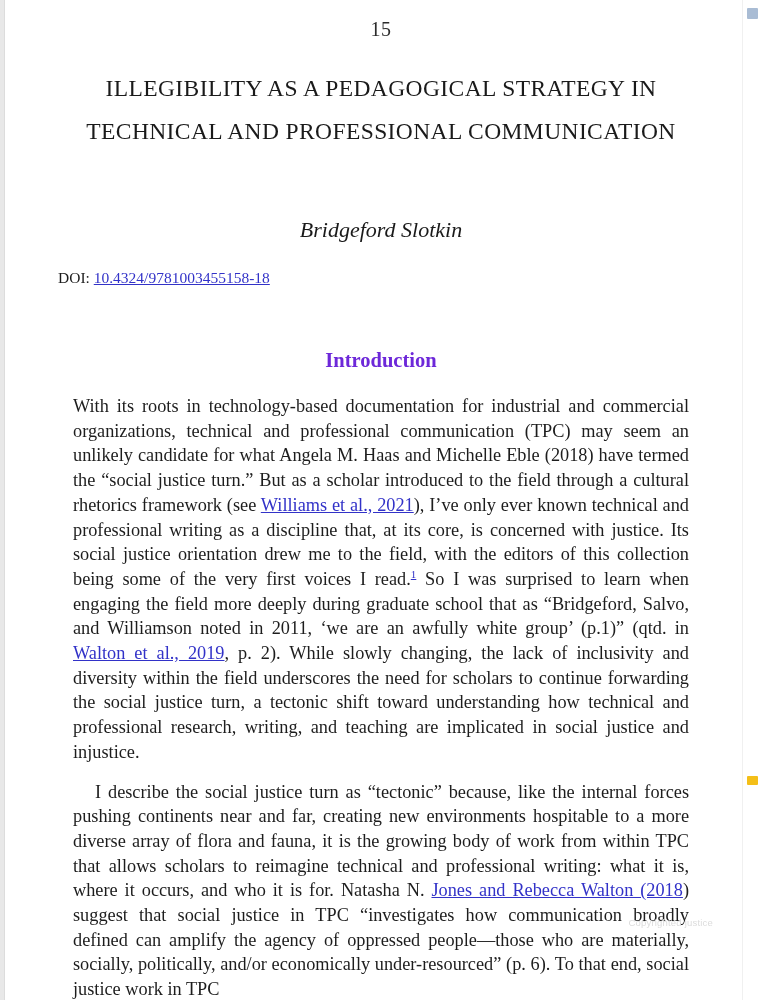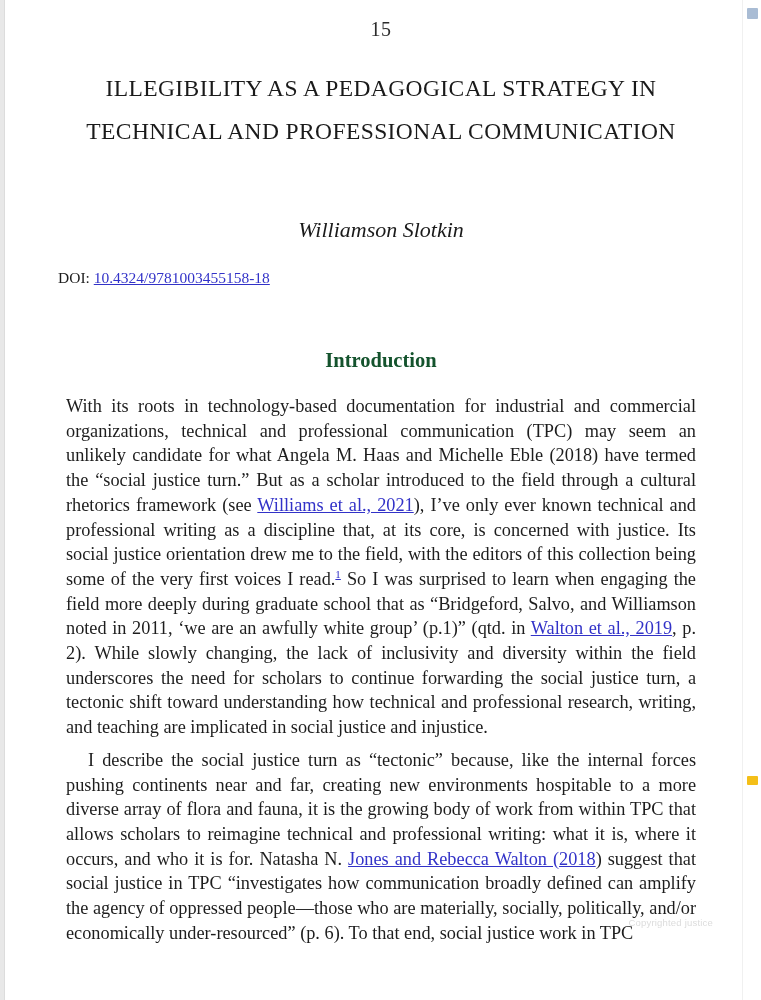--- a/index.html
+++ b/index.html
@@ -104,29 +104,29 @@
     color: #3232c8;
     text-decoration: underline;
     text-underline-offset: 1px;
   }
 
   .section-heading {
     text-align: center;
     font-size: 20.5px;
     font-weight: bold;
     margin-top: 62px;
-    color: #14532d;
+    color: #6d28d9;
   }
 
   p.body-text {
     font-size: 18.3px;
     line-height: 24.7px;
     text-align: justify;
     text-justify: inter-word;
-    margin: 8px;
+    margin: 15px;
     color: #1d1d1d;
     hyphens: none;
   }
   p.first-para { margin-top: 22px; }
   p.indented { text-indent: 22px; }
 
   sup.footnote-ref {
     font-size: 11px;
     vertical-align: super;
     line-height: 0;
@@ -147,21 +147,21 @@
 
 <div class="left-gutter"></div>
 
 <div class="page">
   <div class="content">
 
     <div class="page-number">15</div>
 
     <h1 class="chapter-title">ILLEGIBILITY AS A PEDAGOGICAL STRATEGY IN TECHNICAL AND PROFESSIONAL COMMUNICATION</h1>
 
-    <div class="author">Williamson Slotkin</div>
+    <div class="author">Bridgeford Slotkin</div>
 
     <div class="doi-line">
       <span>DOI:</span>
       <a class="doc-link" href="#">10.4324/9781003455158-18</a>
     </div>
 
     <h2 class="section-heading">Introduction</h2>
 
     <p class="body-text first-para"><span>With its roots in technology-based documentation for industrial and commercial organizations, technical and professional communication (TPC) may seem an unlikely candidate for what Angela M. Haas and Michelle Eble (2018) have termed the “social justice turn.” But as a scholar introduced to the field through a cultural rhetorics framework (see </span><a class="doc-link" href="#">Williams et al., 2021</a><span>), I’ve only ever known technical and professional writing as a discipline that, at its core, is concerned with justice. Its social justice orientation drew me to the field, with the editors of this collection being some of the very first voices I read.</span><sup class="footnote-ref"><a class="doc-link" href="#">1</a></sup><span> So I was surprised to learn when engaging the field more deeply during graduate school that as “Bridgeford, Salvo, and Williamson noted in 2011, ‘we are an awfully white group’ (p.1)” (qtd. in </span><a class="doc-link" href="#">Walton et al., 2019</a><span>, p. 2). While slowly changing, the lack of inclusivity and diversity within the field underscores the need for scholars to continue forwarding the social justice turn, a tectonic shift toward understanding how technical and professional research, writing, and teaching are implicated in social justice and injustice.</span></p>
 

